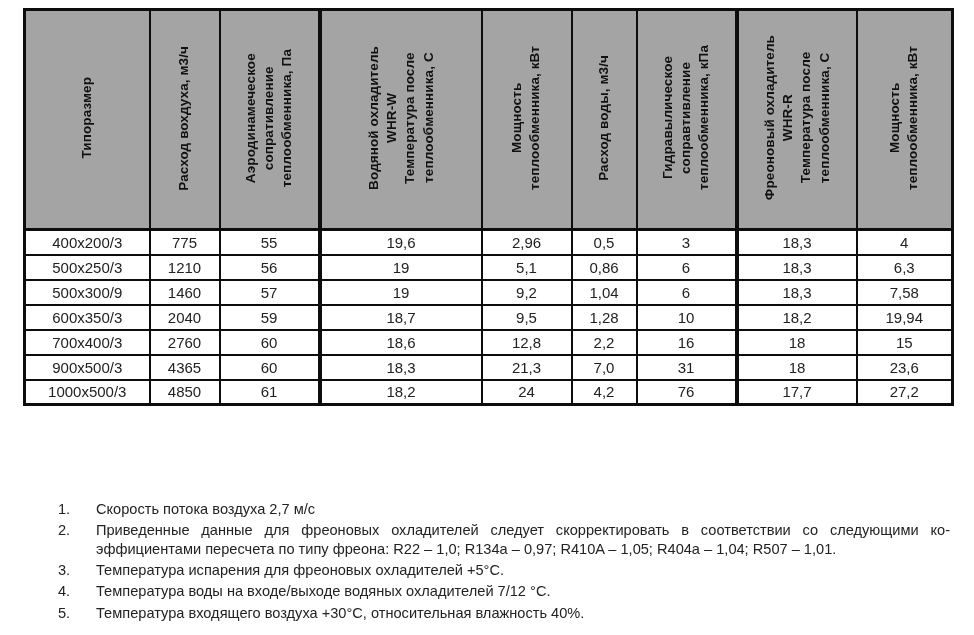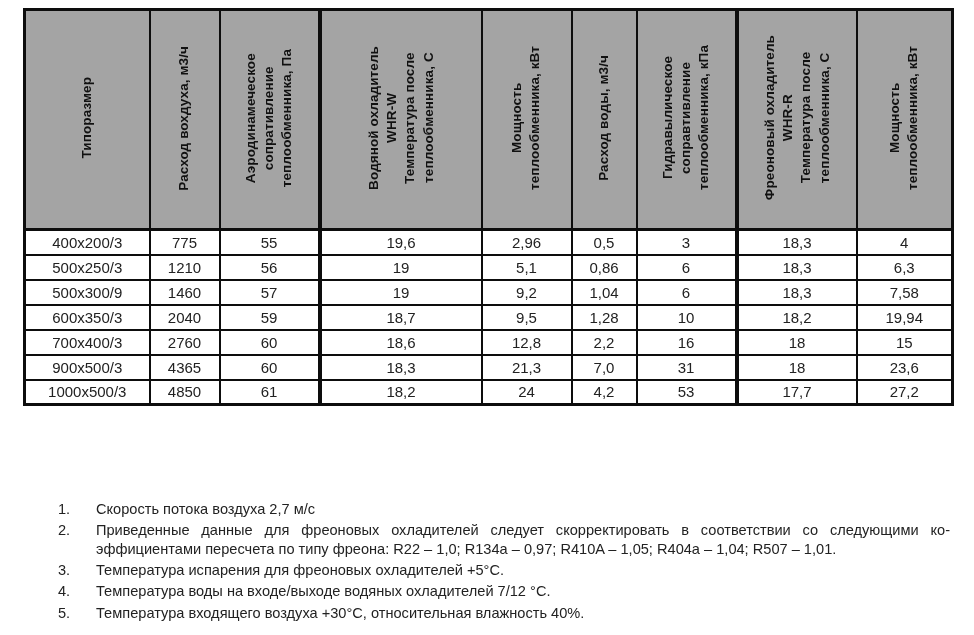--- a/index.html
+++ b/index.html
@@ -183,21 +183,21 @@
           <td>18</td>
           <td>23,6</td>
         </tr>
         <tr>
           <td>1000x500/3</td>
           <td>4850</td>
           <td>61</td>
           <td>18,2</td>
           <td>24</td>
           <td>4,2</td>
-          <td>53</td>
+          <td>76</td>
           <td>17,7</td>
           <td>27,2</td>
         </tr>
       </tbody>
   </table>
 
   <ol class="notes" id="notes-list">
       <li class="note">
         <span class="note-num">1.</span>
         <span class="note-text">Скорость потока воздуха 2,7 м/с</span>

